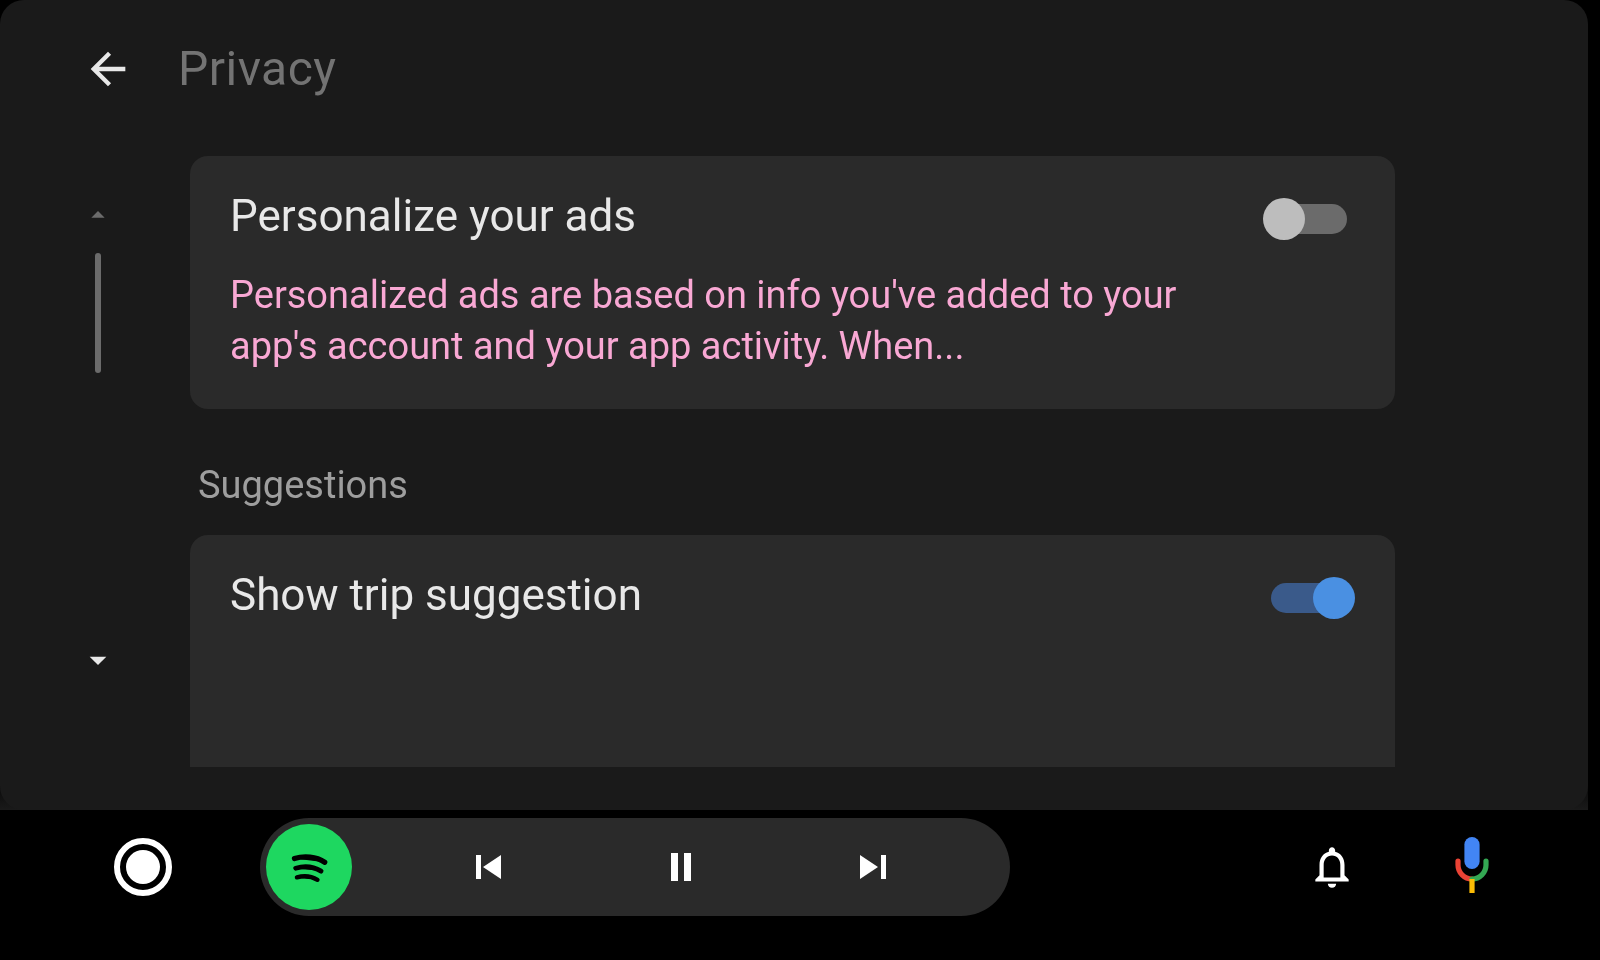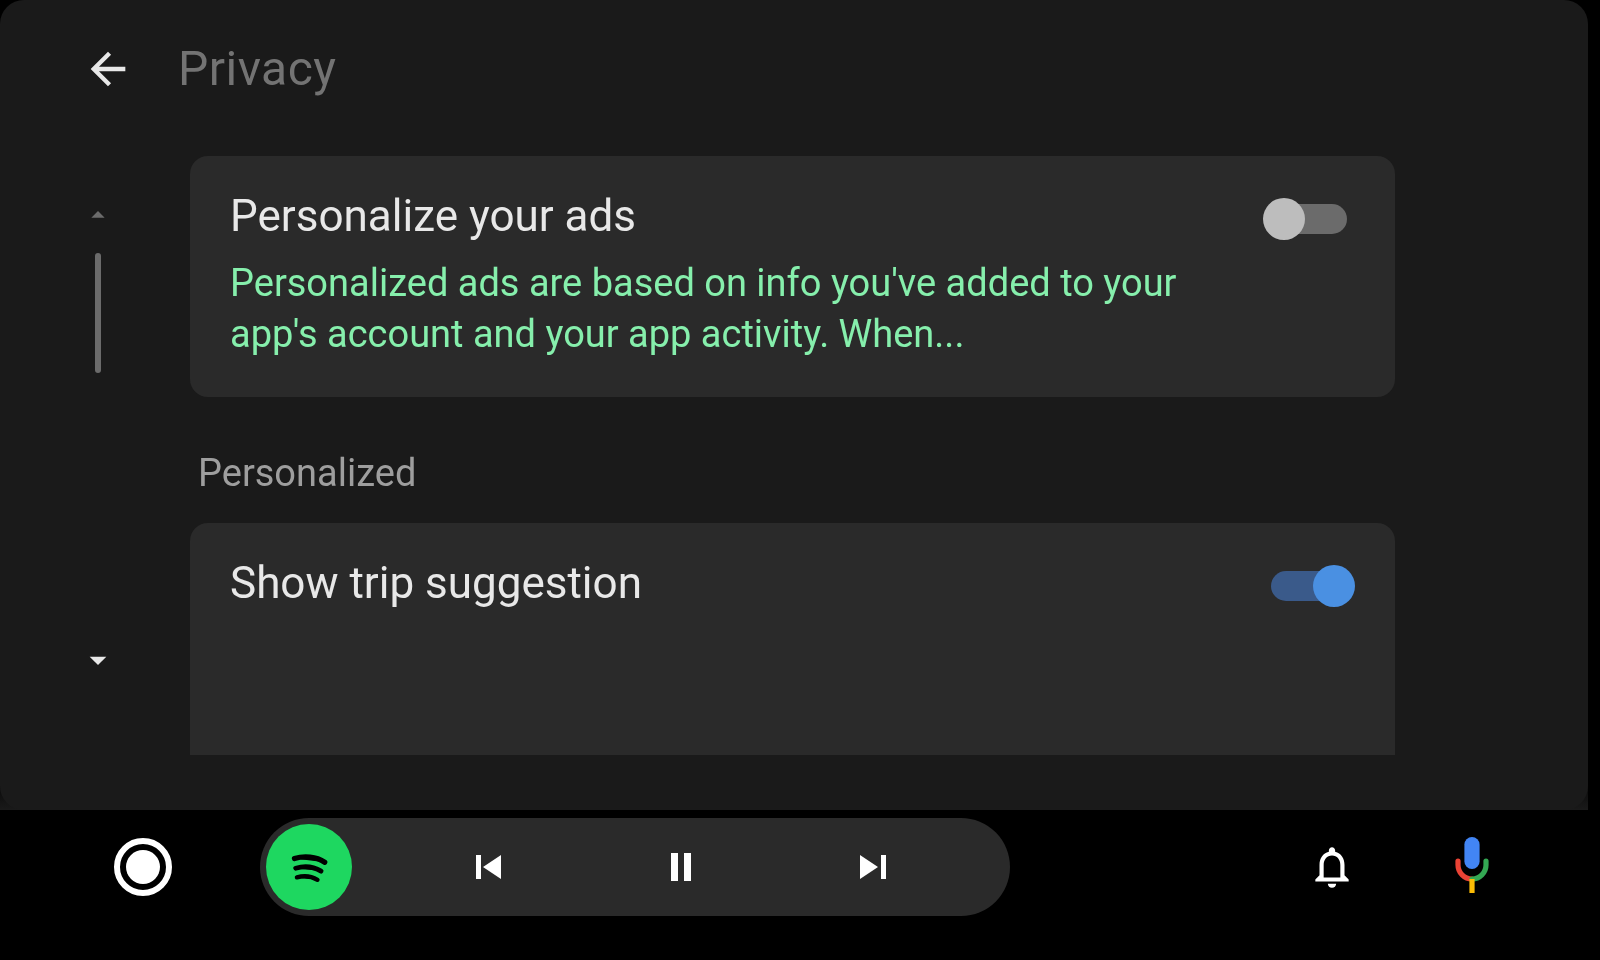--- a/index.html
+++ b/index.html
@@ -72,24 +72,24 @@
     align-items: flex-start;
     gap: 43px;
   }
   .card-text { flex: 1; }
   .card-title {
     color: #e8e8e8;
     font-size: 44px;
     font-weight: 400;
   }
   .card-desc {
-    color: #86efac;
+    color: #f9a8d4;
     font-size: 38px;
     font-weight: 400;
-    margin-top: 16px;
+    margin-top: 28px;
     line-height: 1.35;
   }
   .toggle {
     width: 92px; height: 44px;
     border-radius: 22px;
     position: relative;
     margin-top: 8px;
     flex-shrink: 0;
   }
   .toggle-track {
@@ -225,21 +225,21 @@
         <div class="card-text">
           <div class="card-title">Personalize your ads</div>
           <div class="card-desc">Personalized ads are based on info you've added to your app's account and your app activity. When...</div>
         </div>
         <div class="toggle off">
           <div class="toggle-track"></div>
           <div class="toggle-thumb"></div>
         </div>
       </div>
 
-      <div class="section-label">Personalized</div>
+      <div class="section-label">Suggestions</div>
 
       <div class="card2">
         <div class="card-text">
           <div class="card-title">Show trip suggestion</div>
         </div>
         <div class="toggle on">
           <div class="toggle-track"></div>
           <div class="toggle-thumb"></div>
         </div>
       </div>

